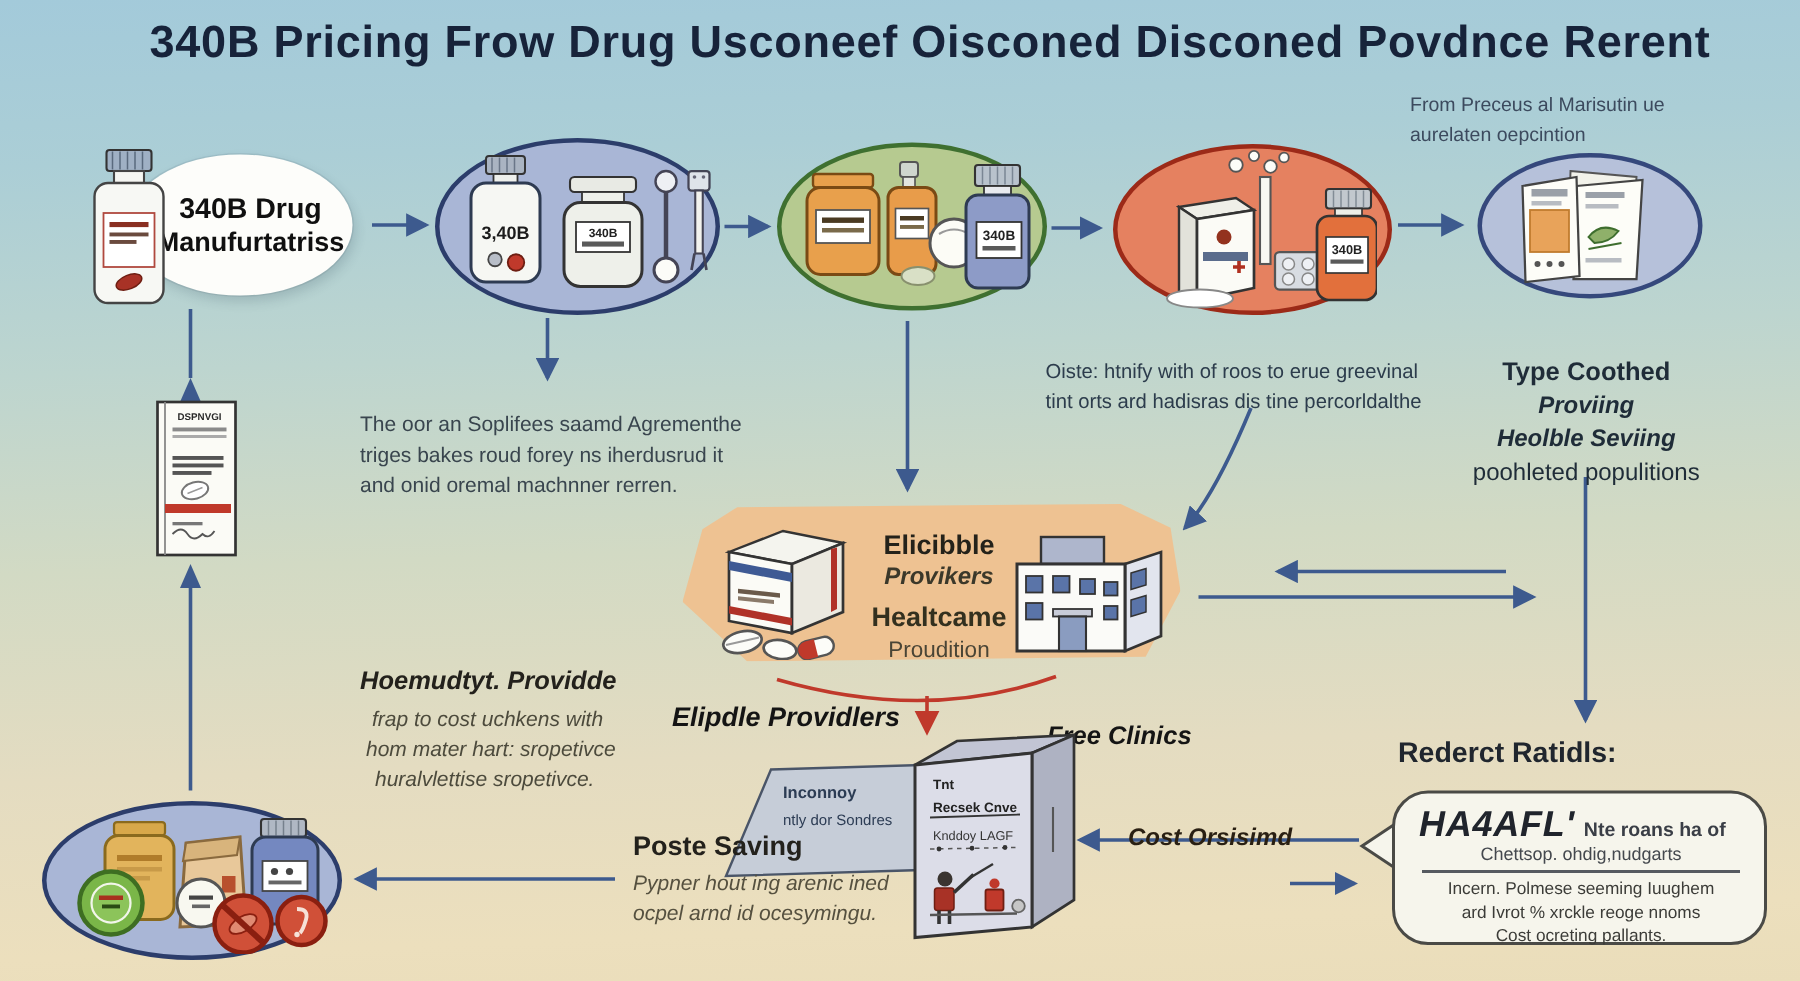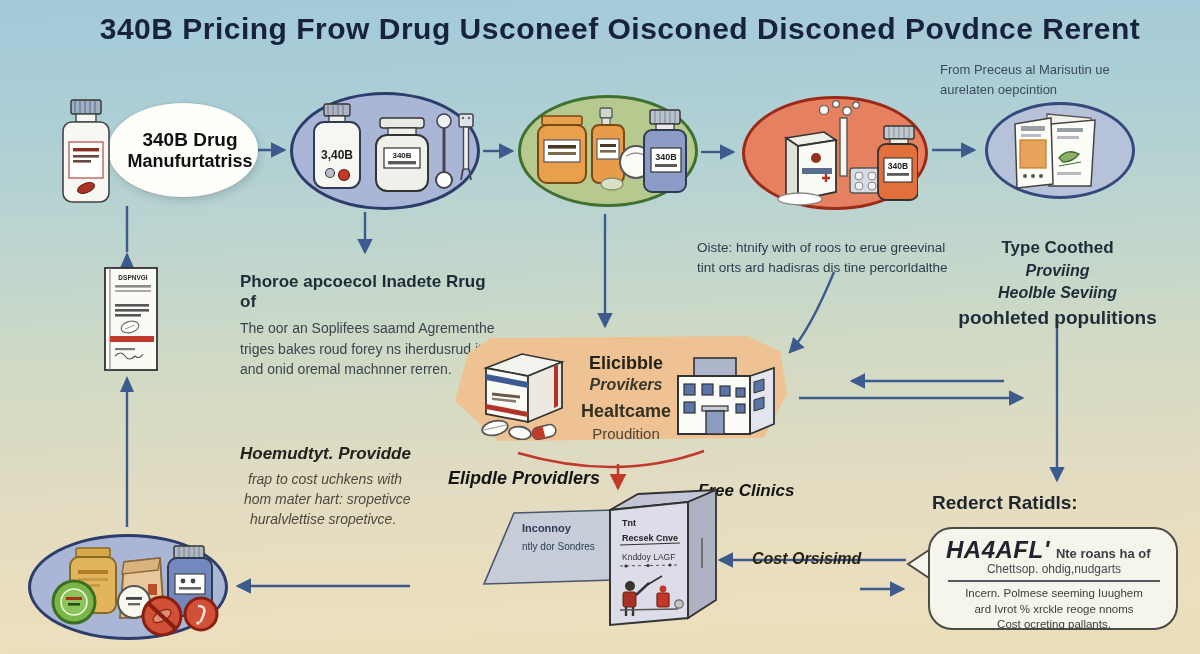--- a/index.html
+++ b/index.html
@@ -24,21 +24,21 @@
   .node-label .l1{font-size:19px;font-weight:bold;color:#101010;line-height:1.15;}
   .node-label .l2{font-size:18px;font-weight:bold;color:#101010;line-height:1.15;}
   .caption{font-size:13px;color:#3c4a5e;text-align:left;line-height:1.5;}
   .blk-h{font-size:17px;font-weight:bold;color:#1f2c38;margin:0 0 6px 0;}
   .blk p,.ln{display:block;}
   .blk .ln{font-size:14px;color:#39454e;line-height:1.48;}
   .blk2 .ln{font-size:13.5px;color:#2c3c4c;line-height:1.5;}
   .blk3{text-align:center;color:#1f2c38;line-height:1.4;}
   .blk3 .c1{font-size:17px;font-weight:bold;}
   .blk3 .c2,.blk3 .c3{font-size:16px;font-weight:bold;font-style:italic;}
-  .blk3 .c4{font-size:19px;font-weight:bold;}
+  .blk3 .c4{font-size:16px;font-weight:normal;}
   .blk4 .blk-h{font-style:italic;color:#23211c;}
   .blk4 .ln{font-size:14px;font-style:italic;color:#4c4a3c;line-height:1.42;}
   .blk5 .blk-h{font-size:18px;color:#23211c;margin-bottom:4px;}
   .blk5 .ln{font-size:14px;font-style:italic;color:#55503f;line-height:1.4;}
   .banner{
     background:#eec292;
     clip-path:polygon(4% 16%,11% 2%,88% 0%,98% 15%,100% 55%,93% 97%,13% 100%,0% 62%);
   }
   .banner-text{text-align:center;line-height:1.3;}
   .banner-text .b1{font-size:18px;font-weight:bold;color:#24221a;}
@@ -101,21 +101,21 @@
     <polygon points="908,564 932,548 932,580" fill="#f6f5ec" stroke="#4a4a46" stroke-width="2"></polygon>
   </svg>
 
   <h1 class="abs title">340B Pricing Frow Drug Usconeef Oisconed Disconed Povdnce Rerent</h1>
 
   <div class="abs caption" style="left:940px;top:60px;width:250px;">
     <span class="ln">From Preceus al Marisutin ue</span>
     <span class="ln">aurelaten oepcintion</span>
   </div>
 
-  <div class="abs ellipse e-white" style="left:108px;top:103px;width:150px;height:94px;">
+  <div class="abs ellipse e-white" style="left:85px;top:103px;width:150px;height:94px;">
     <div class="node-label">
       <span class="l1">340B Drug</span>
       <span class="l2">Manufurtatriss</span>
     </div>
   </div>
   <svg class="abs" style="left:56px;top:98px;" width="60" height="110" viewBox="0 0 60 110">
     <rect x="15" y="2" width="30" height="14" rx="2" fill="#9fb0c4" stroke="#333" stroke-width="1.4"></rect>
     <path d="M19 3 V15 M24 3 V15 M29 3 V15 M34 3 V15 M39 3 V15" stroke="#5a6a7e" stroke-width="1"></path>
     <rect x="20" y="16" width="20" height="8" fill="#f5f6f2" stroke="#444" stroke-width="1.4"></rect>
     <rect x="7" y="24" width="46" height="80" rx="9" fill="#f7f8f4" stroke="#444" stroke-width="1.6"></rect>
@@ -259,21 +259,20 @@
     <rect x="16" y="50" width="26" height="2.6" fill="#555"></rect>
     <ellipse cx="31" cy="63" rx="9" ry="5.5" fill="#ffffff" stroke="#777" stroke-width="1.3" transform="rotate(-15 31 63)"></ellipse>
     <line x1="26" y1="65" x2="36" y2="61" stroke="#999" stroke-width="1"></line>
     <rect x="11" y="72" width="44" height="6" fill="#c0392b"></rect>
     <text x="16" y="90" font-size="6" fill="#444"></text>
     <path d="M16 92 q6 -6 10 0 t10 0 q4 4 8 -2" stroke="#555" stroke-width="1.2" fill="none"></path>
     <rect x="16" y="84" width="20" height="2.2" fill="#777"></rect>
   </svg>
 
   <div class="abs blk" style="left:240px;top:272px;width:262px;">
-    <div class="blk-h">Phoroe apcoecol Inadete Rrug of</div>
     <span class="ln">The oor an Soplifees saamd Agrementhe</span>
     <span class="ln">triges bakes roud forey ns iherdusrud it</span>
     <span class="ln">and onid oremal machnner rerren.</span>
   </div>
 
   <div class="abs blk2" style="left:697px;top:238px;width:280px;">
     <span class="ln">Oiste: htnify with of roos to erue greevinal</span>
     <span class="ln">tint orts ard hadisras dis tine percorldalthe</span>
   </div>
 
@@ -359,20 +358,25 @@
       <line x1="177" y1="97" x2="192" y2="88" stroke="#333" stroke-width="1.6"></line>
     </g>
     <g>
       <circle cx="193" cy="101" r="3.4" fill="#c0392b"></circle>
       <rect x="187" y="105" width="12" height="14" rx="1.5" fill="#c0392b" stroke="#701f12" stroke-width="1.2"></rect>
       <line x1="150" y1="122" x2="208" y2="121" stroke="#555" stroke-width="1.6"></line>
       <circle cx="209" cy="116" r="4.2" fill="#c6c6c6" stroke="#666" stroke-width="1.2"></circle>
     </g>
   </svg>
 
+  <div class="abs blk5" style="left:422px;top:554px;width:235px;">
+    <div class="blk-h">Poste Saving</div>
+    <span class="ln">Pypner hout ing arenic ined</span>
+    <span class="ln">ocpel arnd id ocesymingu.</span>
+  </div>
 
   <div class="abs lab-cc" style="left:752px;top:550px;">Cost Orsisimd</div>
 
   <div class="abs lab-rr" style="left:932px;top:492px;">Rederct Ratidls:</div>
 
   <div class="abs bubble" style="left:928px;top:527px;width:250px;height:103px;">
     <div class="row1">
       <span class="big">HA4AFL'</span>
       <span class="rest">Nte roans ha of</span>
     </div>

